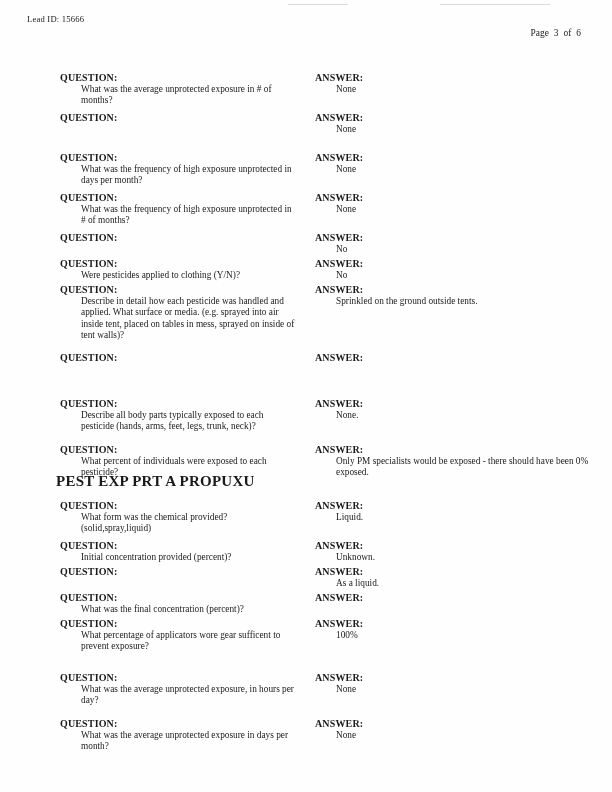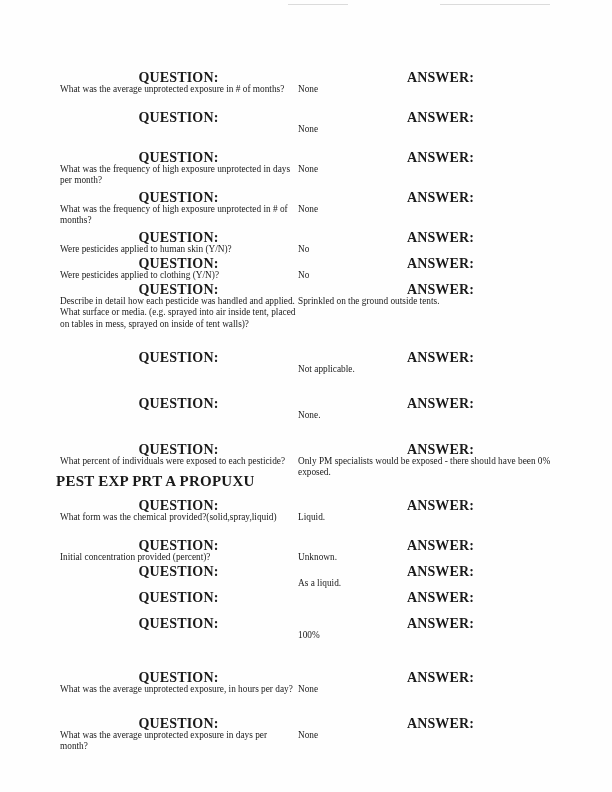--- a/index.html
+++ b/index.html
@@ -76,57 +76,61 @@
     width: 612px;
   }
 
   .q-col {
     position: absolute;
     left: 60px;
     width: 237px;
   }
   .a-col {
     position: absolute;
-    left: 298px;
+    left: 315px;
     width: 285px;
   }
 
   .label {
     font-weight: bold;
-    font-size: 14px;
+    font-size: 10px;
     letter-spacing: .15px;
     line-height: 11.6px;
     display: block;
     white-space: nowrap;
-    text-align: center;
   }
   .text {
     font-size: 9.3px;
     line-height: 11.6px;
     display: block;
+    margin-left: 21px;
   }
 
   .section-head {
     position: absolute;
     left: 56px;
     font-weight: bold;
     font-size: 15px;
     letter-spacing: .25px;
     line-height: 12px;
     white-space: nowrap;
   }
 </style>
 </head>
 <body>
 
 <div class="page">
 
   <div class="scan-artifact a1"></div>
   <div class="scan-artifact a2"></div>
 
+  <div class="header">
+    <div class="lead-id">Lead ID: 15666</div>
+    <div class="page-indicator"><span>Page</span><span class="pgnum">3</span><span>of</span><span class="pgtotal">6</span></div>
+  </div>
 
   <div class="content" id="content">
       <div class="qa-row" style="position: absolute; top: 0px; left: 0px;">
         <div class="q-col">
           <span class="label">QUESTION:</span>
           <span class="text">What was the average unprotected exposure in # of months?</span>
         </div>
         <div class="a-col">
           <span class="label">ANSWER:</span>
           <span class="text">None</span>
@@ -157,21 +161,20 @@
           <span class="text">What was the frequency of high exposure unprotected in # of months?</span>
         </div>
         <div class="a-col">
           <span class="label">ANSWER:</span>
           <span class="text">None</span>
         </div>
       </div>
       <div class="qa-row" style="position: absolute; top: 160px; left: 0px;">
         <div class="q-col">
           <span class="label">QUESTION:</span>
-          <span class="text">Were pesticides applied to human skin (Y/N)?</span>
         </div>
         <div class="a-col">
           <span class="label">ANSWER:</span>
           <span class="text">No</span>
         </div>
       </div>
       <div class="qa-row" style="position: absolute; top: 186px; left: 0px;">
         <div class="q-col">
           <span class="label">QUESTION:</span>
           <span class="text">Were pesticides applied to clothing (Y/N)?</span>
@@ -190,26 +193,26 @@
           <span class="label">ANSWER:</span>
           <span class="text">Sprinkled on the ground outside tents.</span>
         </div>
       </div>
       <div class="qa-row" style="position: absolute; top: 280px; left: 0px;">
         <div class="q-col">
           <span class="label">QUESTION:</span>
         </div>
         <div class="a-col">
           <span class="label">ANSWER:</span>
-          <span class="text">Not applicable.</span>
         </div>
       </div>
       <div class="qa-row" style="position: absolute; top: 326px; left: 0px;">
         <div class="q-col">
           <span class="label">QUESTION:</span>
+          <span class="text">Describe all body parts typically exposed to each pesticide (hands, arms, feet, legs, trunk, neck)?</span>
         </div>
         <div class="a-col">
           <span class="label">ANSWER:</span>
           <span class="text">None.</span>
         </div>
       </div>
       <div class="qa-row" style="position: absolute; top: 372px; left: 0px;">
         <div class="q-col">
           <span class="label">QUESTION:</span>
           <span class="text">What percent of individuals were exposed to each pesticide?</span>
@@ -244,28 +247,30 @@
           <span class="label">QUESTION:</span>
         </div>
         <div class="a-col">
           <span class="label">ANSWER:</span>
           <span class="text">As a liquid.</span>
         </div>
       </div>
       <div class="qa-row" style="position: absolute; top: 520px; left: 0px;">
         <div class="q-col">
           <span class="label">QUESTION:</span>
+          <span class="text">What was the final concentration (percent)?</span>
         </div>
         <div class="a-col">
           <span class="label">ANSWER:</span>
         </div>
       </div>
       <div class="qa-row" style="position: absolute; top: 546px; left: 0px;">
         <div class="q-col">
           <span class="label">QUESTION:</span>
+          <span class="text">What percentage of applicators wore gear sufficent to prevent exposure?</span>
         </div>
         <div class="a-col">
           <span class="label">ANSWER:</span>
           <span class="text">100%</span>
         </div>
       </div>
       <div class="qa-row" style="position: absolute; top: 600px; left: 0px;">
         <div class="q-col">
           <span class="label">QUESTION:</span>
           <span class="text">What was the average unprotected exposure, in hours per day?</span>

